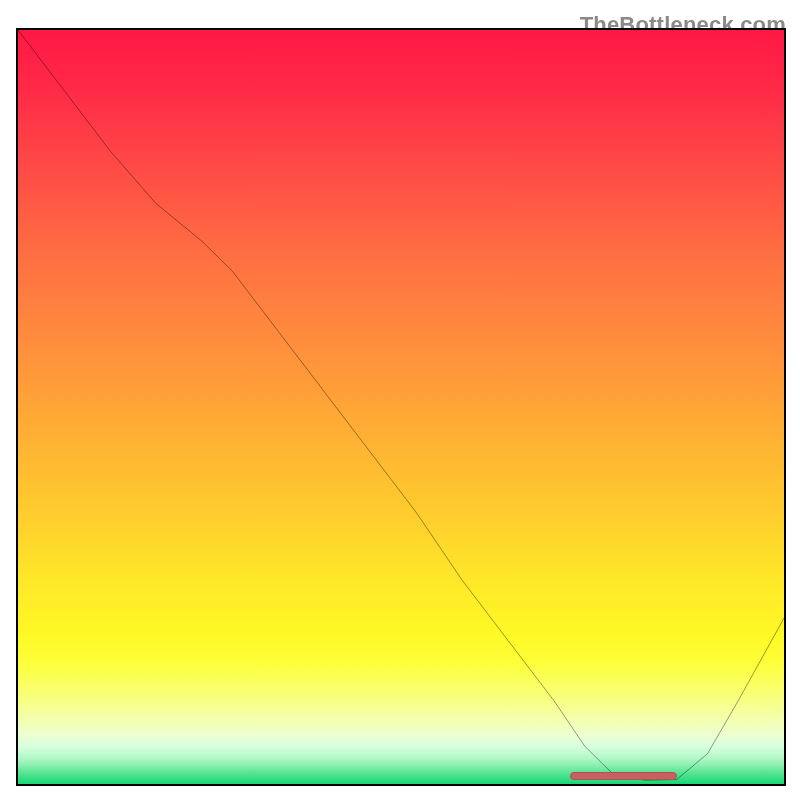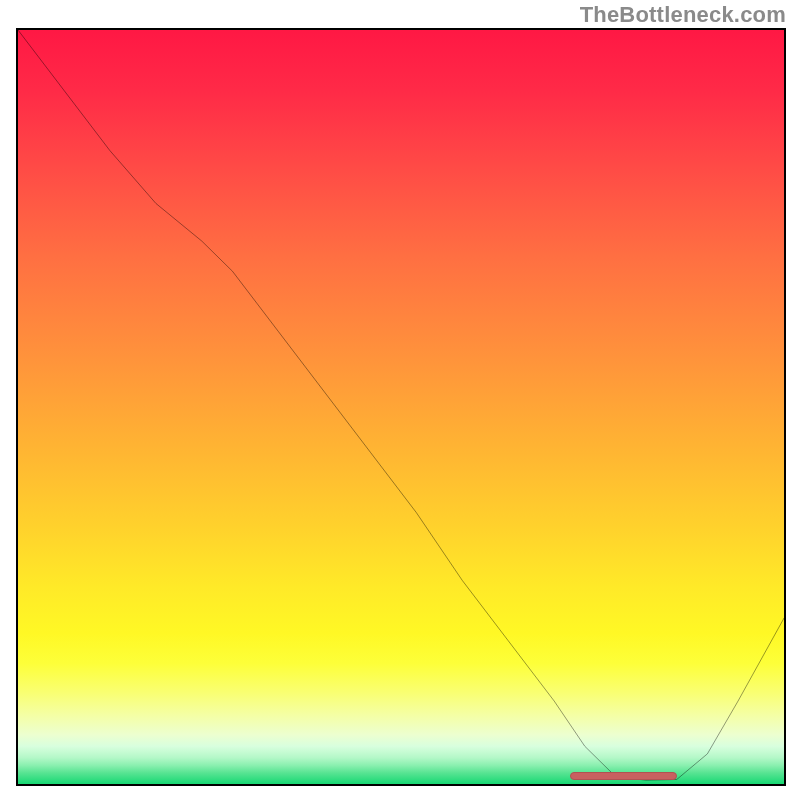--- a/index.html
+++ b/index.html
@@ -11,21 +11,21 @@
     font-family: Arial, Helvetica, sans-serif;
     overflow: hidden;
   }
   .frame {
     position: relative;
     width: 800px;
     height: 800px;
   }
   .watermark {
     position: absolute;
-    top: 2px;
+    top: 12px;
     right: 14px;
     font-size: 22px;
     font-weight: 600;
     color: #8a8a8a;
     letter-spacing: 0.2px;
   }
   .plot-outer {
     position: absolute;
     left: 16px;
     top: 28px;

